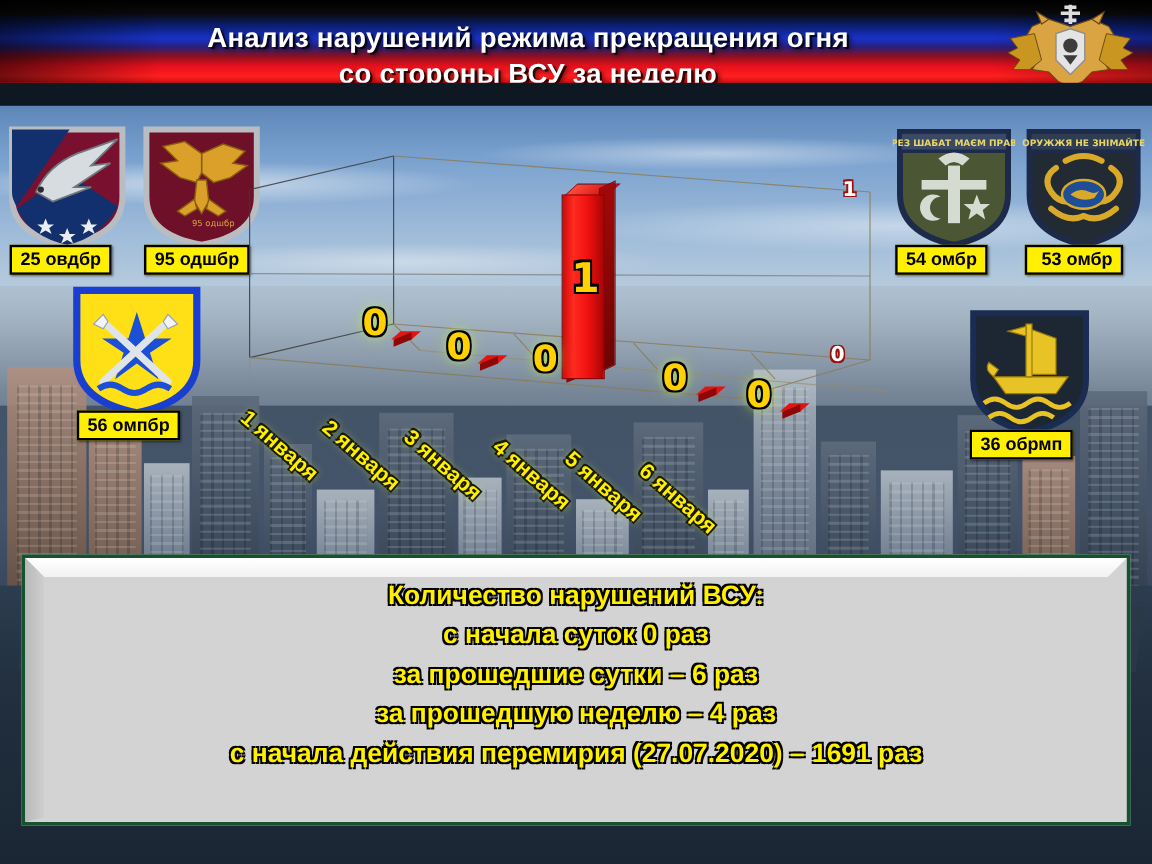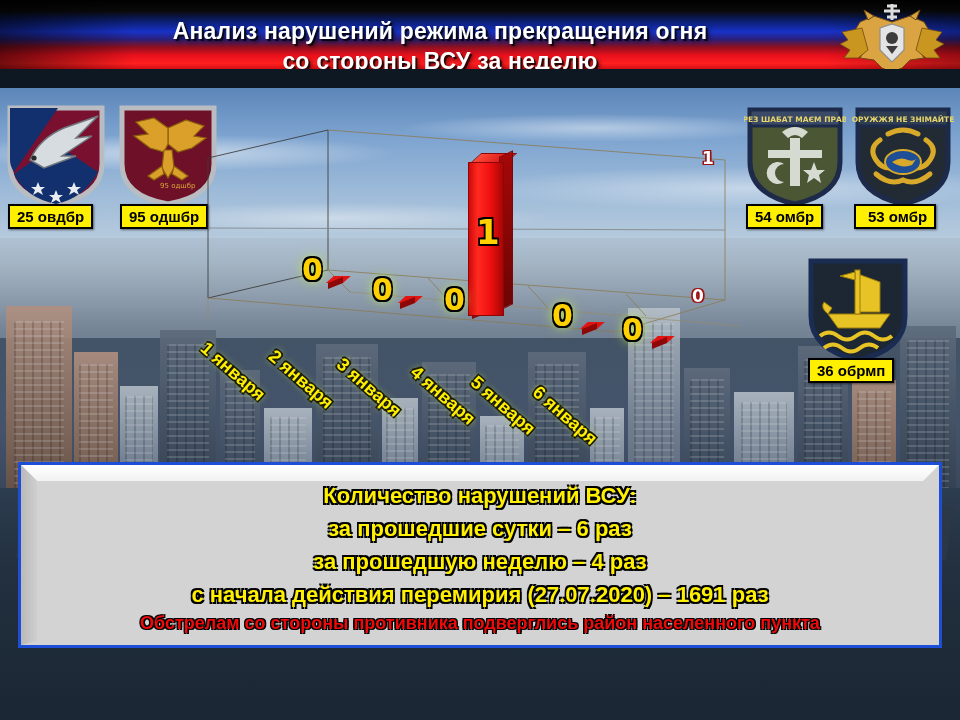--- a/index.html
+++ b/index.html
@@ -85,22 +85,22 @@
   .ytick{position:absolute;font-weight:bold;font-size:17px;color:#fff;
     text-shadow:-1.4px -1.4px 0 #9b1010,1.4px -1.4px 0 #9b1010,-1.4px 1.4px 0 #9b1010,1.4px 1.4px 0 #9b1010;
     font-family:"DejaVu Sans",sans-serif;}
 
   .xlab{position:absolute;font-weight:bold;font-size:18px;color:#ffef00;
     transform-origin:left top;transform:rotate(41deg);white-space:nowrap;
     text-shadow:-1.5px -1.5px 0 #1b1b00,1.5px -1.5px 0 #1b1b00,-1.5px 1.5px 0 #1b1b00,1.5px 1.5px 0 #1b1b00,
       0 0 7px rgba(190,230,90,.9);}
 
   
-  .panel{position:absolute;left:18px;top:462px;width:924px;height:186px;
-    background:#d3d3d3;border:3px solid #1d4ed8;box-sizing:border-box;}
+  .panel{position:absolute;left:18px;top:462px;width:924px;height:226px;
+    background:#d3d3d3;border:3px solid #14532d;box-sizing:border-box;}
   .panel:before{content:"";position:absolute;left:0;top:0;width:100%;height:16px;
     background:linear-gradient(180deg,#ffffff,#f2f2f2);
     clip-path:polygon(0 0,100% 0,calc(100% - 16px) 100%,16px 100%);}
   .panel:after{content:"";position:absolute;left:0;top:0;width:16px;height:100%;
     background:linear-gradient(90deg,#b9b9b9,#cfcfcf);
     clip-path:polygon(0 0,100% 16px,100% calc(100% - 4px),0 100%);}
   .panel-inner{position:absolute;left:0;top:14px;width:100%;text-align:center;z-index:2;}
   .pline{font-weight:bold;font-size:22px;color:#ffef00;line-height:33px;
     text-shadow:-1.7px -1.7px 0 #000,1.7px -1.7px 0 #000,-1.7px 1.7px 0 #000,1.7px 1.7px 0 #000;}
   .pline.red{color:#ee0a0a;font-size:17px;line-height:24px;
@@ -203,20 +203,38 @@
         <path d="M50 24 L36 14 L18 18 L30 30 L16 32 L32 44 L46 48 L50 40 Z"></path>
         <path d="M46 46 L54 46 L56 64 L50 74 L44 64 Z"></path>
         <path d="M44 62 L30 72 L36 76 L46 70 Z"></path>
         <path d="M56 62 L70 72 L64 76 L54 70 Z"></path>
       </g>
       <text x="42" y="84" font-size="7" fill="#d8a733" font-family="DejaVu Sans, sans-serif">95 одшбр</text>
     </svg>
     <div class="lbl" style="left:2px;top:100px;">95 одшбр</div>
   </div>
 
+  <div class="badge" style="left:60px;top:238px;">
+    <svg width="108" height="110" viewBox="0 0 108 110">
+      <path d="M4 4 H104 V62 Q104 96 54 106 Q4 96 4 62 Z" fill="#ffe017" stroke="#1a3fd0" stroke-width="6"></path>
+      <g fill="#1a4fd6">
+        <polygon points="54,22 61,44 83,44 65,56 72,78 54,65 36,78 43,56 25,44 47,44"></polygon>
+      </g>
+      <g stroke="#dfe4e8" stroke-width="6" stroke-linecap="round">
+        <line x1="26" y1="30" x2="80" y2="80"></line>
+        <line x1="80" y1="30" x2="26" y2="80"></line>
+      </g>
+      <g fill="#f2f5f7" stroke="#9aa2a9" stroke-width="1">
+        <polygon points="80,24 88,32 80,36 76,30"></polygon>
+        <polygon points="26,24 18,32 26,36 30,30"></polygon>
+      </g>
+      <path d="M22 86 q10 -7 20 0 q10 7 20 0 q10 -7 20 0" stroke="#1a4fd6" stroke-width="5" fill="none"></path>
+    </svg>
+    <div class="lbl" style="left:4px;top:104px;">56 омпбр</div>
+  </div>
 
   <div class="badge" style="left:744px;top:104px;">
     <svg width="102" height="104" viewBox="0 0 102 104">
       <path d="M6 6 H96 V58 Q96 90 51 100 Q6 90 6 58 Z" fill="#4a5634" stroke="#1d2a4a" stroke-width="5"></path>
       <path d="M6 6 H96 V22 H6 Z" fill="#3a4a66" stroke="#1d2a4a" stroke-width="3"></path>
       <text x="51" y="18" font-size="7.5" fill="#e8d66a" text-anchor="middle" font-family="DejaVu Sans, sans-serif" font-weight="bold">ПРЕЗ ШАБАТ МАЄМ ПРАВО</text>
       <g fill="#d6dbd2">
         <rect x="46" y="34" width="10" height="48"></rect>
         <rect x="24" y="46" width="54" height="8"></rect>
         <path d="M38 28 q13 -10 26 0 l-6 6 q-7 -6 -14 0 z"></path>
@@ -329,20 +347,20 @@
     <div class="xlab" style="left:98px;top:226px;">2 января</div>
     <div class="xlab" style="left:166px;top:234px;">3 января</div>
     <div class="xlab" style="left:240px;top:242px;">4 января</div>
     <div class="xlab" style="left:300px;top:252px;">5 января</div>
     <div class="xlab" style="left:362px;top:262px;">6 января</div>
   </div>
 
   <div class="panel">
     <div class="panel-inner">
       <div class="pline">Количество нарушений ВСУ:</div>
+      <div class="pline">с начала суток 0 раз</div>
       <div class="pline">за прошедшие сутки – 6 раз</div>
       <div class="pline">за прошедшую неделю – 4 раз</div>
       <div class="pline">с начала действия перемирия (27.07.2020)  – 1691 раз</div>
-      <div class="pline red big">Обстрелам со стороны противника подверглись район населенного пункта</div>
     </div>
   </div>
 
 </div>
 
 </body></html>

